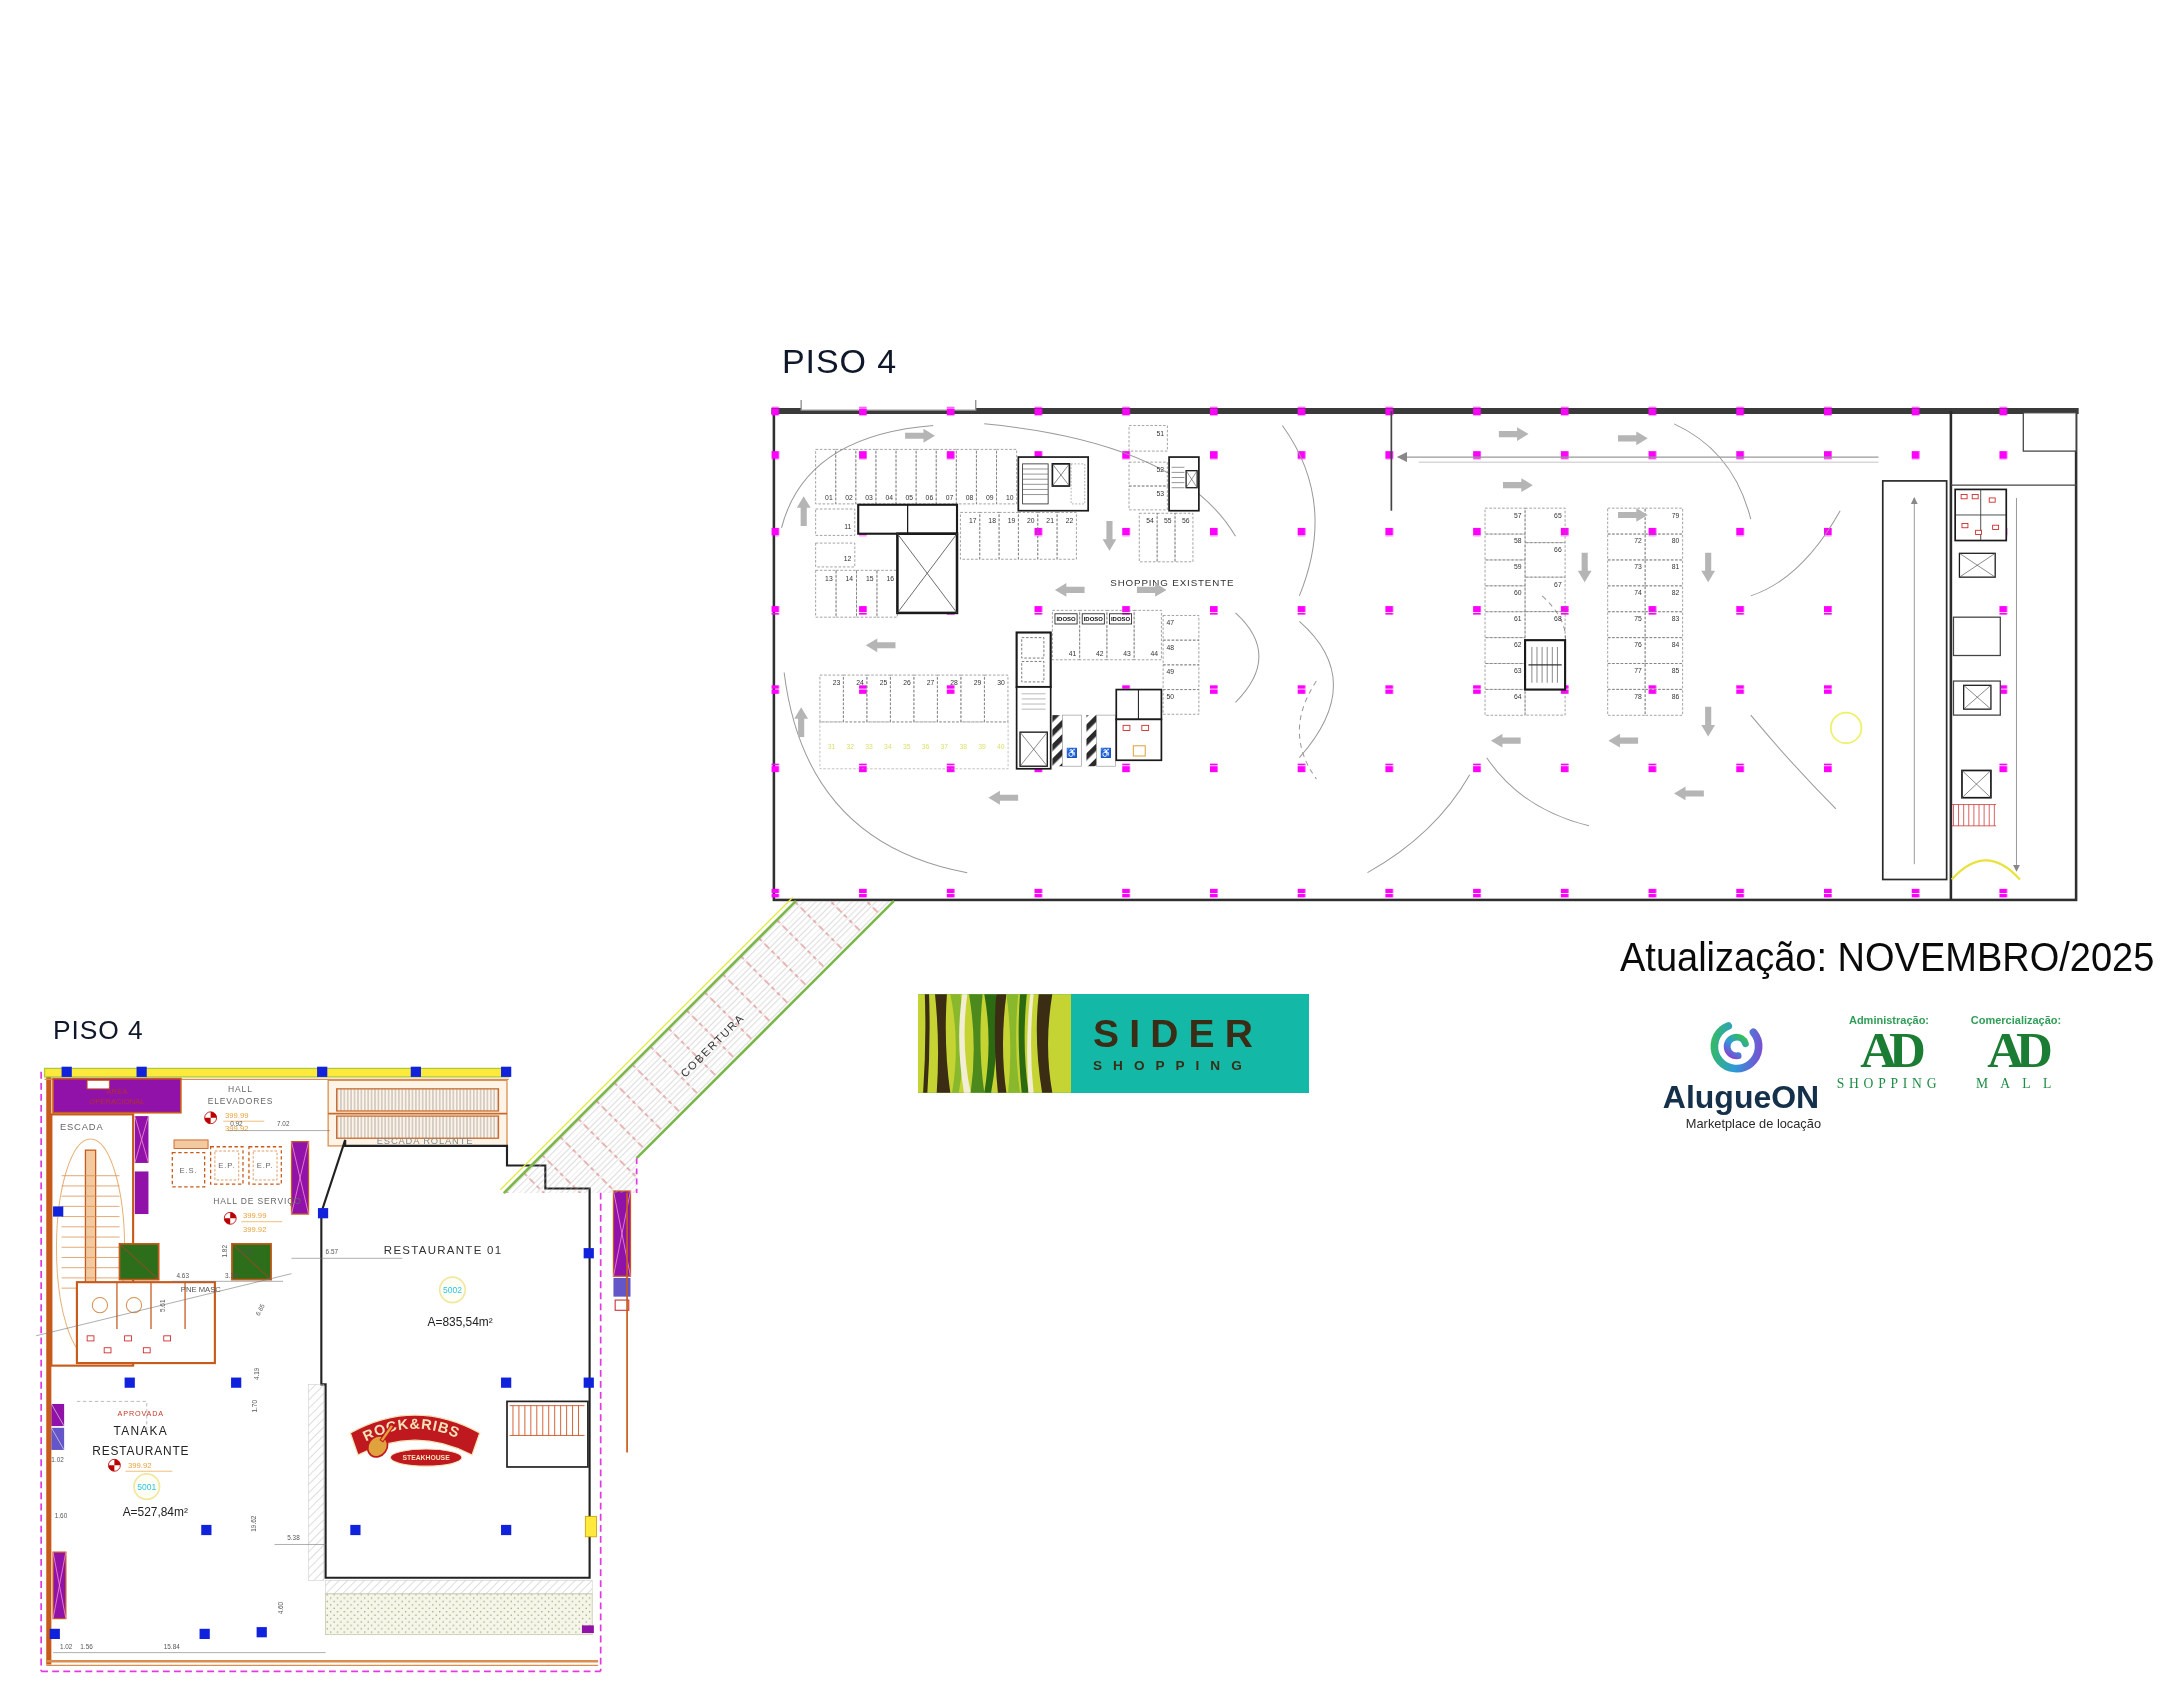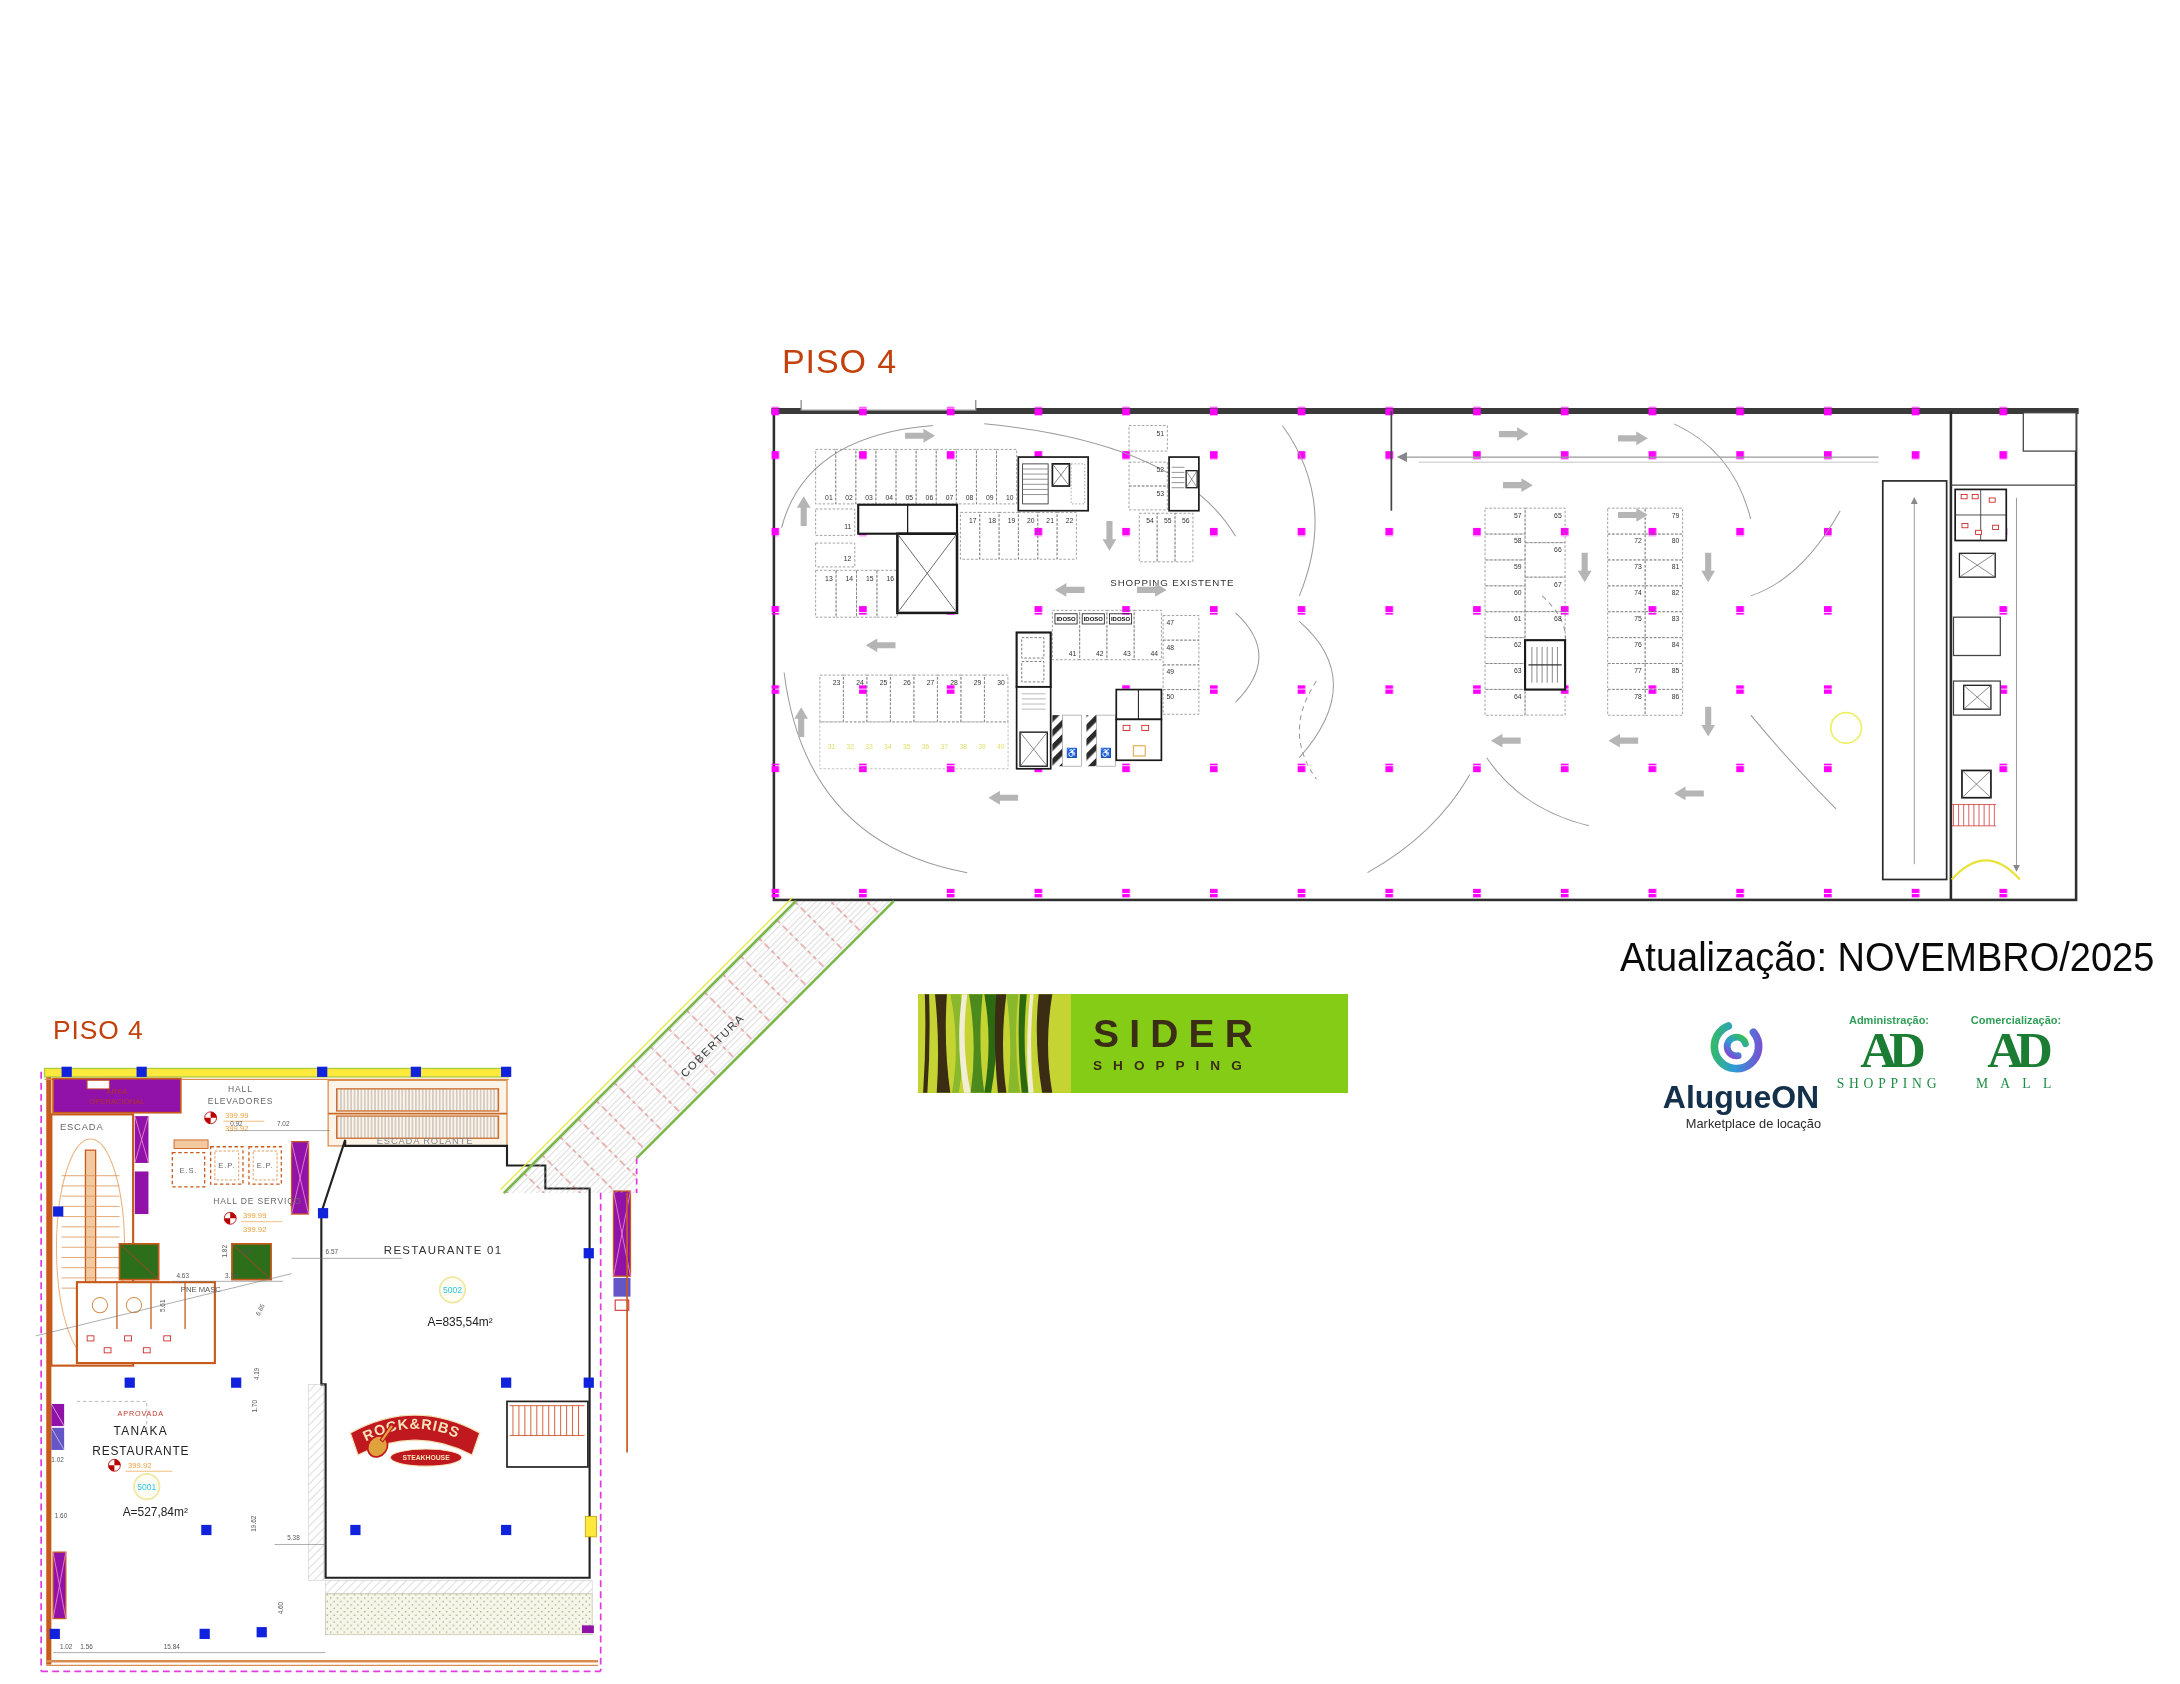--- a/index.html
+++ b/index.html
@@ -1,19 +1,19 @@
 <!DOCTYPE html>
 <html style="font-size:13.6px"><head>
 <meta charset="utf-8">
 <style>
   html,body{margin:0;padding:0;background:#fff;}
   #canvas{position:relative;width:2181px;height:1685px;background:#fff;overflow:hidden;
           font-family:"Liberation Sans",sans-serif;}
   .abs{position:absolute;}
-  .piso-title{color:#c2410c;letter-spacing:0.9px;font-weight:400;}
+  .piso-title{color:#0f172a;letter-spacing:0.9px;font-weight:400;}
   svg text{font-family:"Liberation Sans",sans-serif;}
   .stall-num{font-size:8px;fill:#333;}
   .dim{font-size:7.5px;fill:#555;}
   .cadlabel{fill:#666;letter-spacing:1px;}
   .update-text{font-size:40px;color:#0a0a0a;white-space:nowrap;transform:scaleX(.95);transform-origin:left;}
   .sider{display:flex;align-items:stretch;}
   .sider-text{flex:1;display:flex;flex-direction:column;justify-content:center;padding-left:22px;}
   .sider-name{font-size:39px;font-weight:bold;color:#3b2c16;letter-spacing:10.2px;line-height:1;}
   .sider-sub{font-size:13.6px;font-weight:bold;color:#3b2c16;letter-spacing:11px;margin-top:5.1px;}
   .brand{text-align:center;}
@@ -912,21 +912,21 @@
       </pattern>
     </defs>
     <polygon points="385,22 500,22 198,324 198,365 42,365" fill="url(#corrP)" stroke="none"></polygon>
     <line x1="385" y1="22" x2="42" y2="365" stroke="#7ab648" stroke-width="3"></line>
     <line x1="381" y1="18" x2="38" y2="361" stroke="#e5e93a" stroke-width="1.5"></line>
     <line x1="500" y1="22" x2="198" y2="324" stroke="#7ab648" stroke-width="3"></line>
     <line x1="198" y1="324" x2="198" y2="365" stroke="#e23ae2" stroke-width="2" stroke-dasharray="7 5"></line>
     <text transform="translate(255,230) rotate(-45)" font-size="13" fill="#333" letter-spacing="2">COBERTURA</text>
   </svg>
 
-  <div class="abs sider" style="left:918px;top:994px;width:430px;height:99px;background:#84cc16;">
+  <div class="abs sider" style="left:918px;top:994px;width:391px;height:99px;background:#14b8a6;">
     <svg width="153" height="99" viewBox="0 0 180 116">
       <rect width="180" height="116" fill="#c6d433"></rect>
       <path d="M8,0 L13,0 Q15,58 11,116 L6,116 Q10,58 8,0 Z" fill="#3a2d13"></path>
       <path d="M20,0 L34,0 Q30,60 38,116 L22,116 Q26,58 20,0 Z" fill="#3a2d13"></path>
       <path d="M38,0 L50,0 Q58,60 48,116 L40,116 Q50,58 38,0 Z" fill="#8ab82c"></path>
       <path d="M52,0 L58,0 Q50,60 62,116 L54,116 Q44,55 52,0 Z" fill="#f2eed6"></path>
       <path d="M60,0 L76,0 Q70,60 78,116 L62,116 Q70,58 60,0 Z" fill="#4c8a1d"></path>
       <path d="M78,0 L92,0 Q96,60 86,116 L78,116 Q88,55 78,0 Z" fill="#2c6a12"></path>
       <path d="M92,0 L104,0 Q96,60 104,116 L94,116 Q88,55 92,0 Z" fill="#3a2d13"></path>
       <path d="M104,0 L118,0 Q112,60 120,116 L106,116 Q112,58 104,0 Z" fill="#8ab82c"></path>

